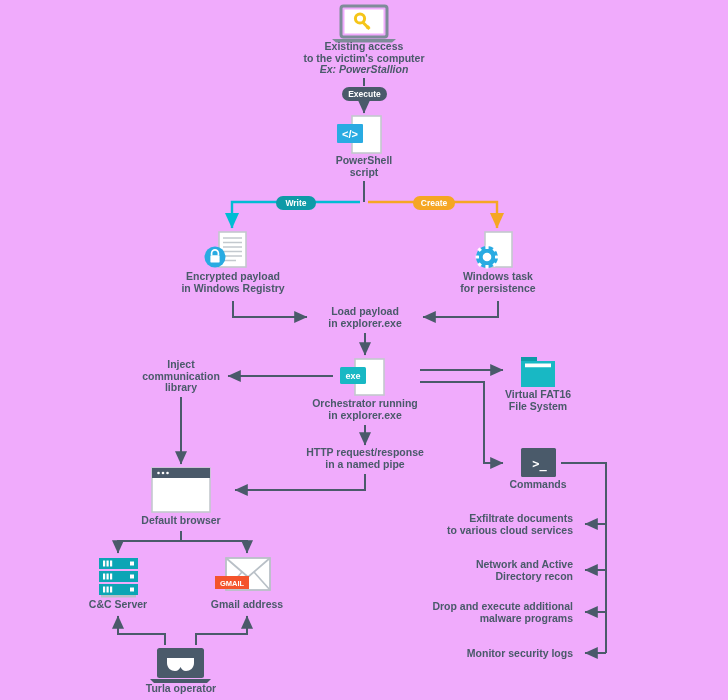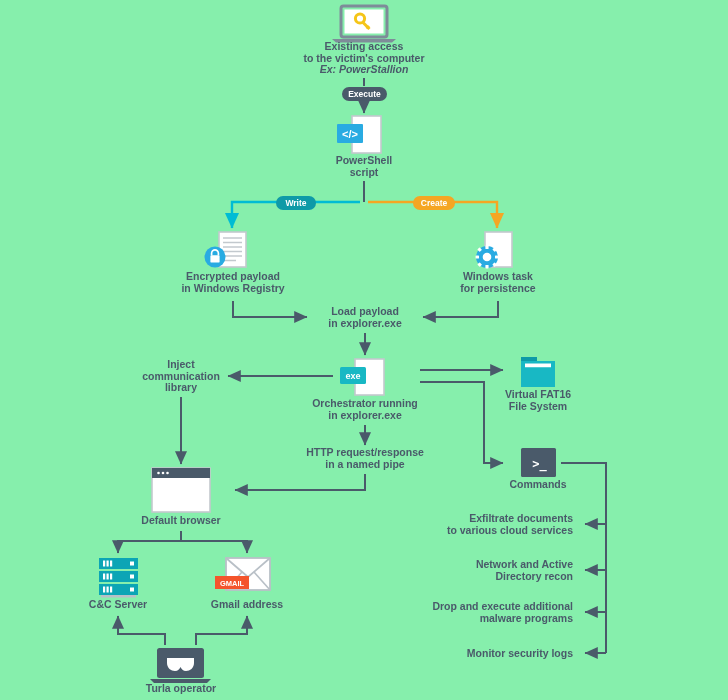--- a/index.html
+++ b/index.html
@@ -1,18 +1,18 @@
 <!DOCTYPE html>
 <html><head>
 <meta charset="utf-8">
 <style>
   html,body{margin:0;padding:0;background:#ffffff;}
   body{width:728px;height:700px;overflow:hidden;
        font-family:"Liberation Sans","DejaVu Sans",sans-serif;}
-  #stage{position:relative;width:728px;height:700px;background:#86efac;}
+  #stage{position:relative;width:728px;height:700px;background:#f0abfc;}
   svg{display:block;}
   .lbl{fill:#4a5a6a;font-family:"Liberation Sans","DejaVu Sans",sans-serif;
        font-size:10.5px;font-weight:700;text-anchor:middle;}
   .lbl-r{text-anchor:end;}
   .lbl-ital{font-style:italic;font-weight:700;}
   .pill-txt{fill:#ffffff;font-size:8.5px;font-weight:700;text-anchor:middle;
             font-family:"Liberation Sans","DejaVu Sans",sans-serif;}
   .exe-txt{fill:#ffffff;font-size:9px;font-weight:700;text-anchor:middle;
            font-family:"Liberation Sans","DejaVu Sans",sans-serif;}
   .code-txt{fill:#ffffff;font-size:11px;font-weight:700;text-anchor:middle;

